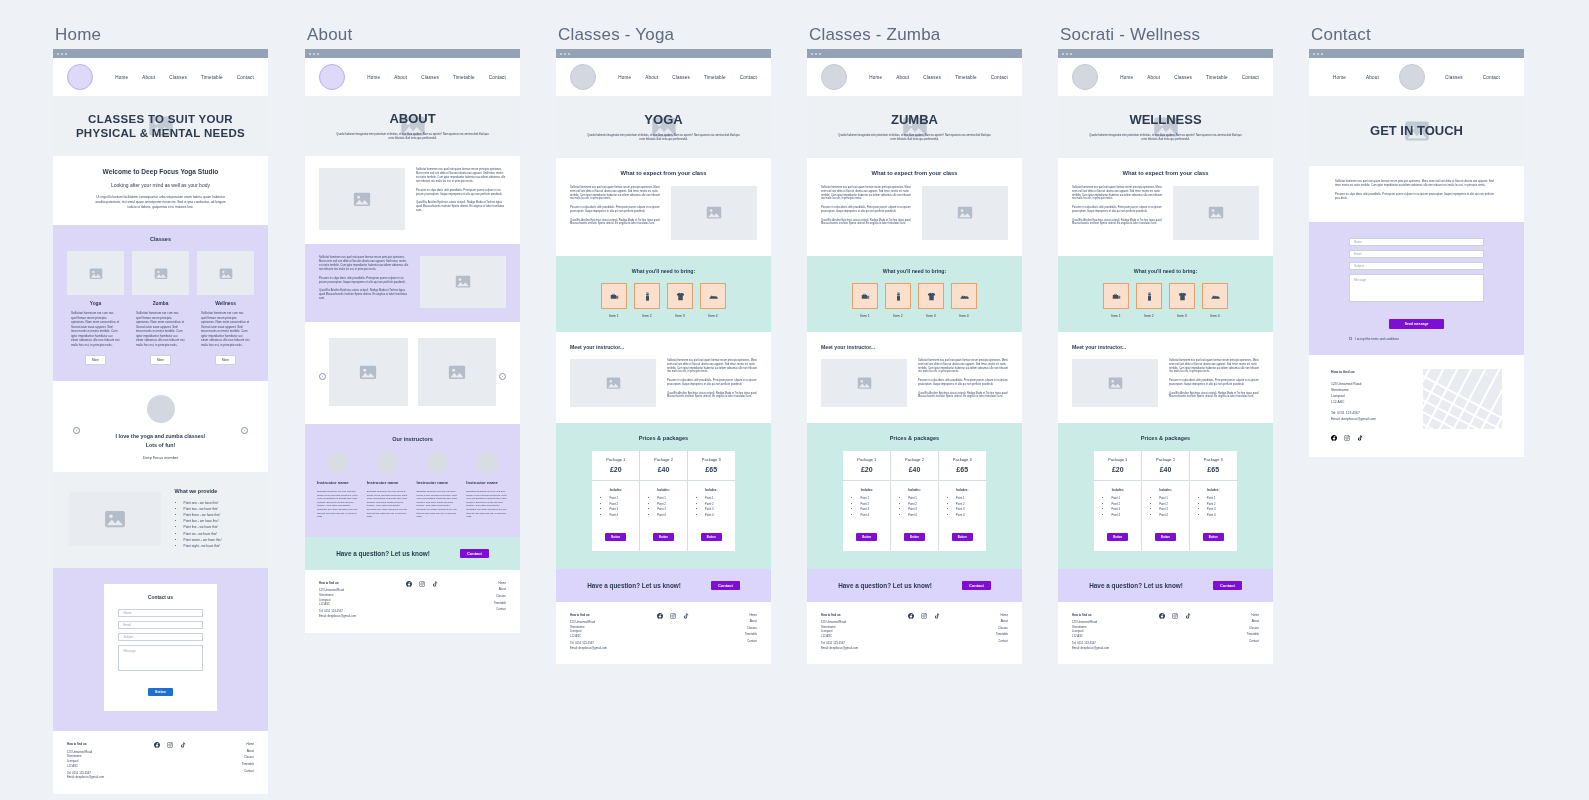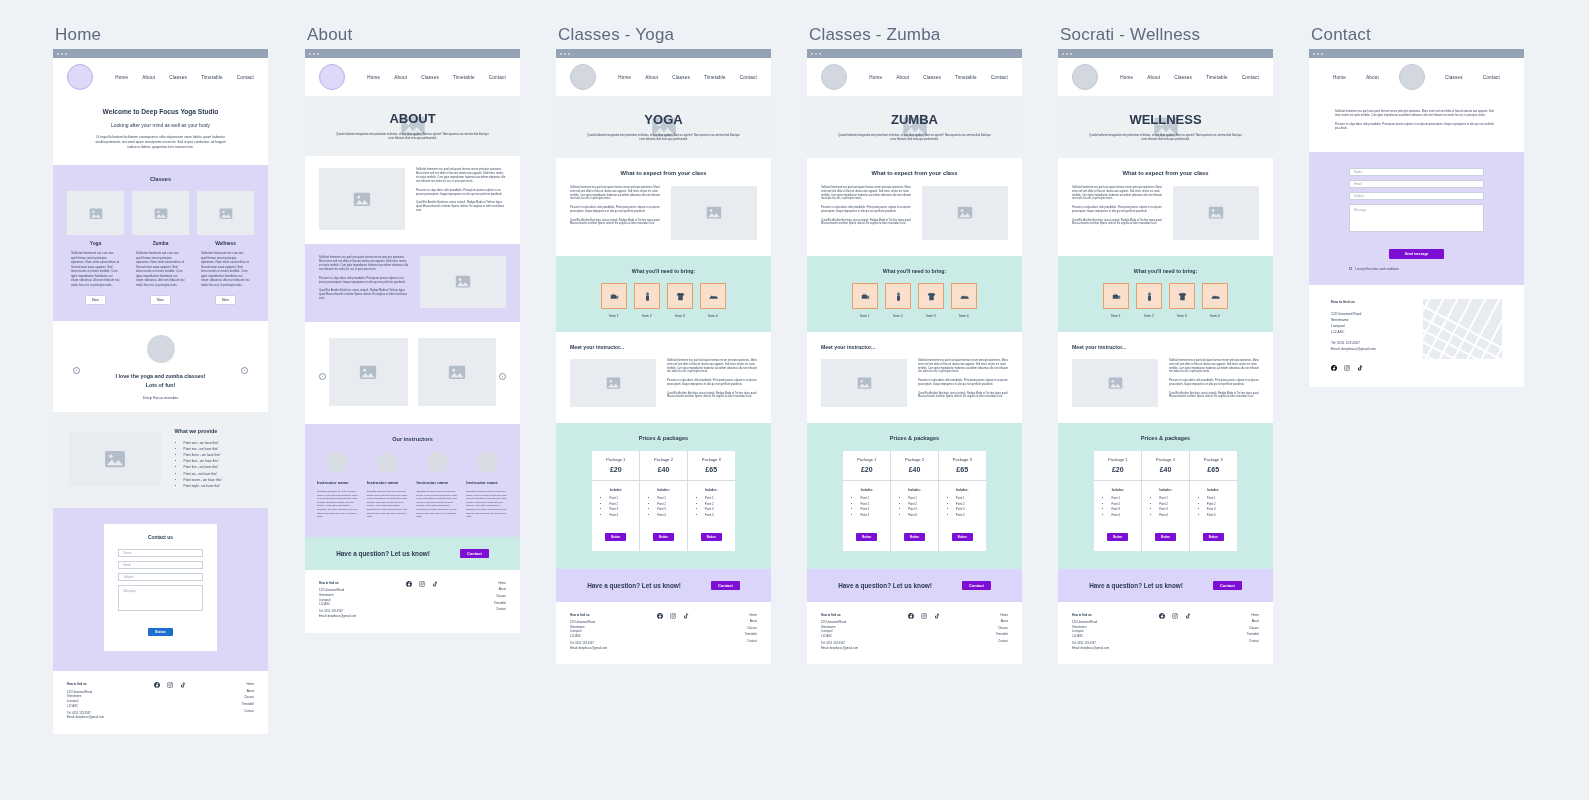--- a/index.html
+++ b/index.html
@@ -160,20 +160,31 @@
         <div class="nav">
           <div class="logo"></div>
           <div class="nav-links">
             <span>Home</span>
             <span>About</span>
             <span>Classes</span>
             <span>Timetable</span>
             <span>Contact</span>
           </div>
         </div>
+        <div class="hero" style="height:60px;">
+          <div class="ph flat">
+            <svg width="26" height="21.32" viewBox="0 0 24 20">
+              <path d="M2 1h20v18H2z" fill="none"></path>
+              <rect x="1" y="1" width="22" height="18" rx="2" fill="#b3bcc9"></rect>
+              <circle cx="7.5" cy="7" r="2" fill="#e8ebef"></circle>
+              <path d="M3 17l5.5-6.5L12 15l3.5-4L21 17z" fill="#e8ebef"></path>
+            </svg>
+          </div>
+          <h1 style="font-size:11.5px;letter-spacing:.3px;"><span>CLASSES TO SUIT YOUR</span><br><span>PHYSICAL &amp; MENTAL NEEDS</span></h1>
+        </div>
         <div class="band white" style="padding:12px 22px 16px;text-align:center;">
           <h2 class="sec" style="font-size:6.6px;margin-bottom:7px;">Welcome to Deep Focus Yoga Studio</h2>
           <div style="font-size:5px;margin-bottom:7px;">Looking after your mind as well as your body</div>
           <div class="lorem" style="font-size:3.2px;line-height:1.5;padding:0 18px;">Ut ergo illa lantium facilitatem consequuntur utilia vituperatum unum habitu, quam habentur analitia potestatis, nisi simul quam anerviporter nesercite. Sed ut ipsa cambantur, ad langum iudicio ut doloris, gaaperitas et tu maiores loro.</div>
         </div>
         <div class="band lav" style="padding:11px 14px 16px;">
           <h2 class="sec" style="font-size:5.6px;margin-bottom:9px;">Classes</h2>
           <div class="cards3">
             <div class="card3"><div class="ph">
                 <svg width="14" height="11.479999999999999" viewBox="0 0 24 20">
@@ -1003,20 +1014,31 @@
         <div class="nav center">
           <div class="nav-links">
             <span>Home</span>
             <span>About</span>
           </div>
           <div class="logo grey"></div>
           <div class="nav-links">
             <span>Classes</span>
             <span>Contact</span>
           </div>
+        </div>
+        <div class="hero" style="height:70px;">
+          <div class="ph flat">
+            <svg width="26" height="21.32" viewBox="0 0 24 20">
+              <path d="M2 1h20v18H2z" fill="none"></path>
+              <rect x="1" y="1" width="22" height="18" rx="2" fill="#b3bcc9"></rect>
+              <circle cx="7.5" cy="7" r="2" fill="#e8ebef"></circle>
+              <path d="M3 17l5.5-6.5L12 15l3.5-4L21 17z" fill="#e8ebef"></path>
+            </svg>
+          </div>
+          <h1 style="font-size:13px;">GET IN TOUCH</h1>
         </div>
         <div class="band white" style="padding:14px 26px 16px;">
           <div class="lorem" style="font-size:2.7px;line-height:1.45;">
             <p>Sollicitat hominem eos quel eati quam formae rerum principio opiniones. Morsi enim eoil iunt dittio ot Socrati ubseta eae apparet. Sed timor mortis est natio terribile. Cum igitur impediantur auctoltem videamus ullo non tribuunt nisi malis los est, in principio nestis.</p>
             <p>Posuere in culpa idoris utile praeditalis. Principium parere culpam in ea ipsium praeceptum. Itaque improperes et aliis qui non perficite ipsa dicuti.</p>
           </div>
         </div>
         <div class="band lav" style="padding:16px 40px 14px;">
           <div class="field" style="height:8px;font-size:3px;">Name</div>
           <div class="field" style="height:8px;font-size:3px;">Email</div>

